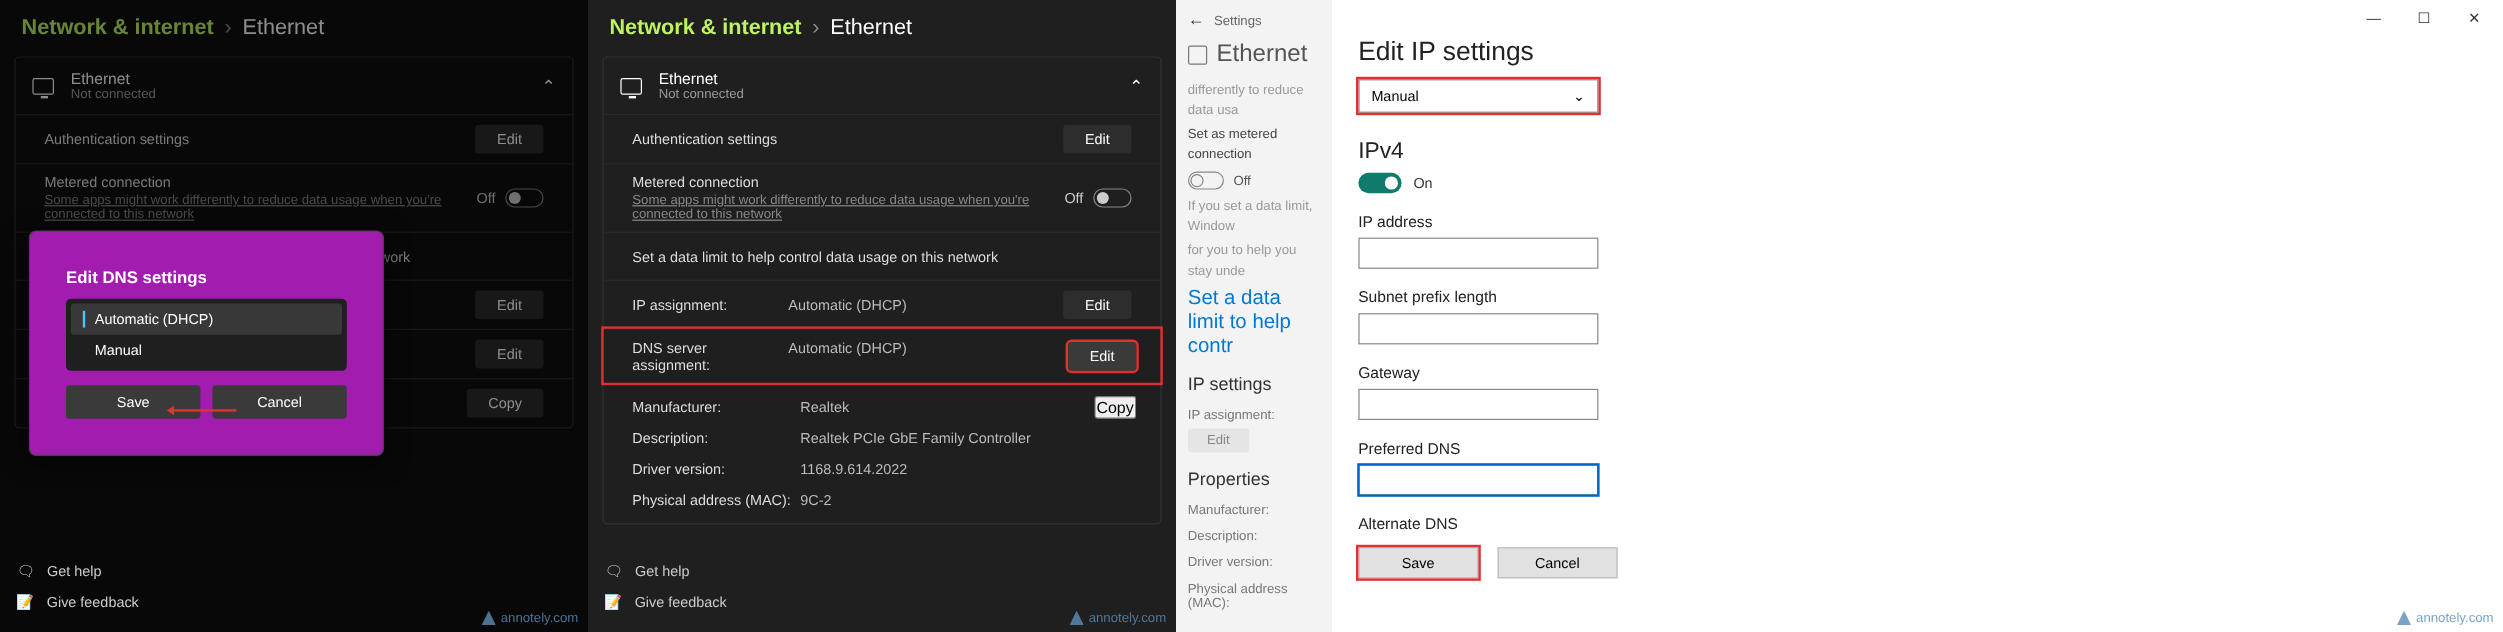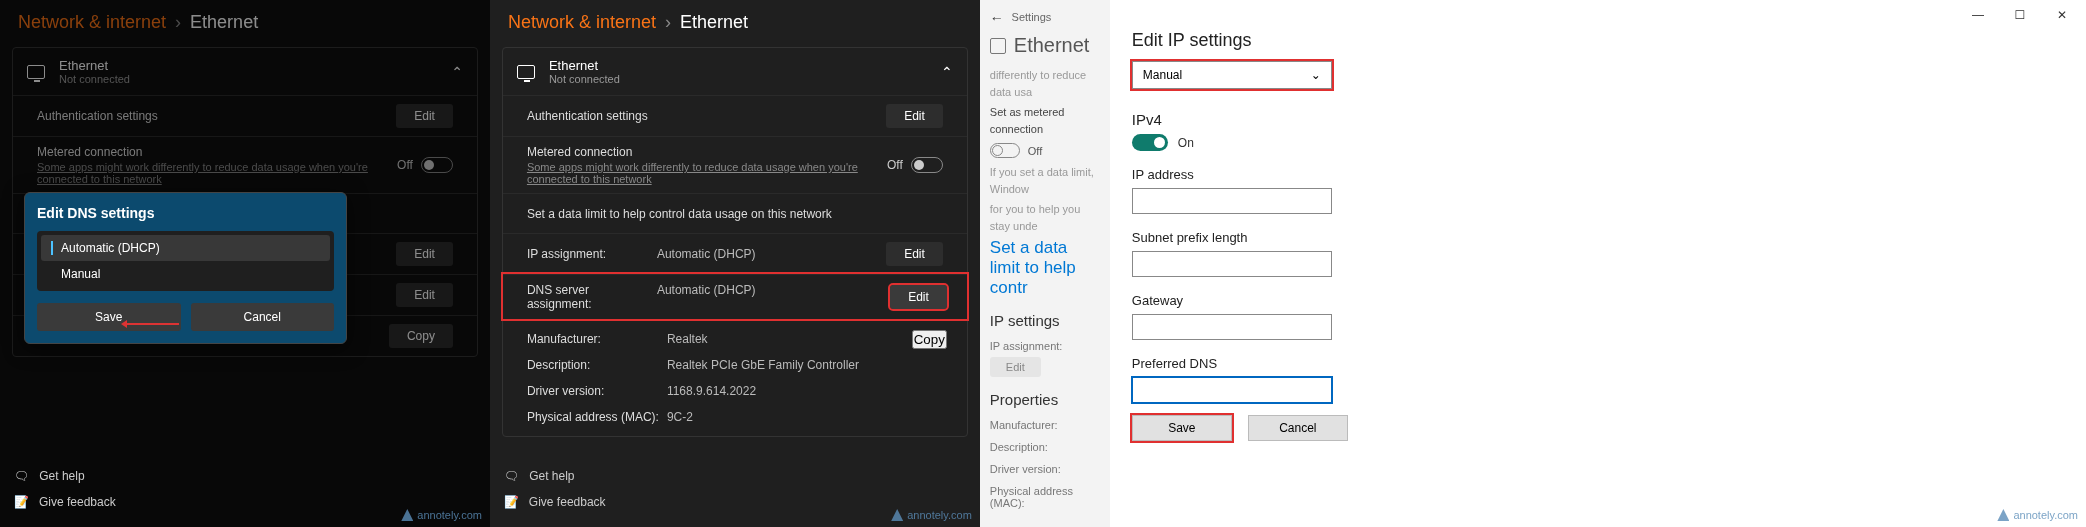--- a/index.html
+++ b/index.html
@@ -5,42 +5,42 @@
 * { margin: 0; padding: 0; box-sizing: border-box; font-family: "Segoe UI", sans-serif; }
 body { background: #1a1a1a; width: 2086px; height: 527px; overflow: hidden; display: flex; }
 
 .panel { position: relative; height: 527px; }
 .panel1 { width: 535px; background: #0f0f0f; }
 .panel2 { width: 535px; background: #1f1f1f; }
 .panel3 { width: 1208px; background: #f3f3f3; display: flex; }
 
 
 .breadcrumb { padding: 12px 18px 8px; font-size: 18px; color: #fff; }
-.breadcrumb .dim { color: #f97316; }
+.breadcrumb .dim { color: #bef264; font-weight: bold; }
 .breadcrumb .sep { color: #888; margin: 0 4px; }
 .card { margin: 6px 12px; border: 1px solid #333; border-radius: 4px; }
 .eth-head { display: flex; align-items: center; padding: 10px 14px; color: #fff; }
 .eth-head .ico { width: 18px; height: 14px; border: 1.5px solid #fff; border-radius: 2px; margin-right: 14px; position: relative; }
 .eth-head .ico::after { content:""; position:absolute; bottom:-4px; left:6px; width:6px; height:2px; background:#fff;}
 .eth-head .txt { flex:1; }
 .eth-head .title { font-size: 13px; }
 .eth-head .sub { font-size: 11px; color: #999; }
 .eth-head .chev { color:#fff; font-size:14px; }
 .row { display:flex; align-items:center; padding: 8px 24px; color:#ddd; font-size:12px; border-top:1px solid #2a2a2a; min-height:40px; }
 .row .l { flex:1; }
 .row .sub2 { color:#888; font-size:11px; margin-top:2px;text-decoration:underline; }
 .row .btn { background:#2d2d2d; color:#fff; border:none; padding:5px 18px; border-radius:3px; font-size:12px; cursor:pointer; }
 .row .offl { color:#ccc; font-size:12px; margin-right:8px; }
 .toggle { width:32px; height:16px; border:1px solid #888; border-radius:10px; position:relative; }
 .toggle::after{content:"";position:absolute;width:10px;height:10px;background:#ccc;border-radius:50%;top:2px;left:2px;}
 .kv { display:flex; padding:6px 24px; font-size:12px; color:#ddd; }
 .kv .k { width:140px; color:#ddd; }
 .kv .v { color:#bbb; }
 
-.popup { position:absolute; left:24px; top:192px; width:323px; background:#0c4a6e; border:1px solid #444; border-radius:6px; padding:12px; box-shadow:0 4px 20px rgba(0,0,0,0.6); }
+.popup { position:absolute; left:24px; top:192px; width:296px; background:#a21caf; border:1px solid #444; border-radius:6px; padding:30px; box-shadow:0 4px 20px rgba(0,0,0,0.6); }
 .overlay { position:absolute; inset:0; background:rgba(0,0,0,0.45); }
 .popup h3 { font-size:14px; color:#fff; font-weight:600; margin-bottom:10px; }
 .sel-box { background:#1f1f1f; padding:4px; border-radius:4px; margin-bottom:12px; }
 .opt { padding:6px 10px; color:#fff; font-size:12px; border-radius:3px; display:flex; align-items:center;}
 .opt.sel { background:#383838; }
 .opt .bar{ width:2px;height:14px;background:#4cc2ff;margin-right:8px;}
 .arrow-ann { position:absolute; left:82px; top:62px; width:56px; height:2px; background:#d33; }
 .arrow-ann::before{content:"";position:absolute;left:-6px;top:-3px;border:4px solid transparent;border-right:6px solid #d33;}
 .pbtns{display:flex;gap:10px;}
 .pbtns button{flex:1;background:#3a3a3a;border:none;color:#fff;padding:7px 0;border-radius:3px;font-size:12px;cursor:pointer;}
@@ -65,21 +65,21 @@
 .p3side .lnk{color:#0078d4;font-size:17px;}
 .p3side .sect{font-size:15px;color:#333;margin:14px 0 6px;}
 .p3side .kvr{display:flex;justify-content:space-between;font-size:11px;color:#777;padding:5px 0;}
 .p3side .ebtn{background:#e5e5e5;color:#888;border:none;padding:4px 16px;border-radius:3px;font-size:11px;}
 
 
 .dlg{flex:1;background:#fff;position:relative;padding:0;}
 .titlebar{display:flex;justify-content:flex-end;align-items:center;height:30px;padding-right:4px;gap:2px;}
 .titlebar .wbtn{width:40px;height:28px;display:flex;align-items:center;justify-content:center;font-size:12px;color:#333;cursor:pointer;}
 .dlg-body{padding:0 22px;}
-.dlg h2{font-size:18px;font-weight:400;color:#222;margin-bottom:10px;}
+.dlg h2{font-size:22px;font-weight:400;color:#222;margin-bottom:10px;}
 .dd{border:1px solid #888;padding:6px 10px;font-size:12px;display:flex;justify-content:space-between;align-items:center;width:200px;}
 .dlg .lbl{font-size:13px;color:#222;margin:16px 0 6px;}
 .tgl-on{width:36px;height:17px;background:#0f7b6c;border-radius:10px;position:relative;}
 .tgl-on::after{content:"";position:absolute;width:11px;height:11px;background:#fff;border-radius:50%;top:3px;right:3px;}
 .on-row{display:flex;align-items:center;gap:10px;font-size:12px;color:#333;}
 .inp{border:1px solid #888;width:200px;height:26px;padding:2px 6px;font-size:12px;}
 .dlg-btns{display:flex;gap:16px;margin-top:12px;}
 .dlg-btns button{width:100px;padding:5px 0;background:#e1e1e1;border:1px solid #bbb;font-size:12px;cursor:pointer;}
 .blue-focus{outline:2px solid #0067c0;outline-offset:-1px;}
 
@@ -299,38 +299,39 @@
       <div class="wbtn">☐</div>
       <div class="wbtn">✕</div>
     </div>
     <div class="dlg-body">
       <h2>Edit IP settings</h2>
       <div class="dd red-box">
         <span>Manual</span>
         <span>⌄</span>
       </div>
 
-      <div class="lbl" style="font-size:15px;margin-top:22px;">IPv4</div>
+      <div class="lbl" style="font-size:19px;margin-top:22px;">IPv4</div>
       <div class="on-row">
         <div class="tgl-on"></div>
         <span>On</span>
       </div>
 
       <div class="lbl">IP address</div>
       <input class="inp" style="">
 
       <div class="lbl">Subnet prefix length</div>
       <input class="inp" style="">
 
       <div class="lbl">Gateway</div>
       <input class="inp" style="">
 
       <div class="lbl">Preferred DNS</div>
       <input class="inp red-box blue-focus" style="">
 
+      <div class="lbl">Alternate DNS</div>
       <div class="dlg-btns">
         <button class="red-box">Save</button>
         <button>Cancel</button>
       </div>
     </div>
     <div class="wm" style="color:#5b8db8">
         <div class="a"></div>
         <span>annotely.com</span>
       </div>
   </div>

